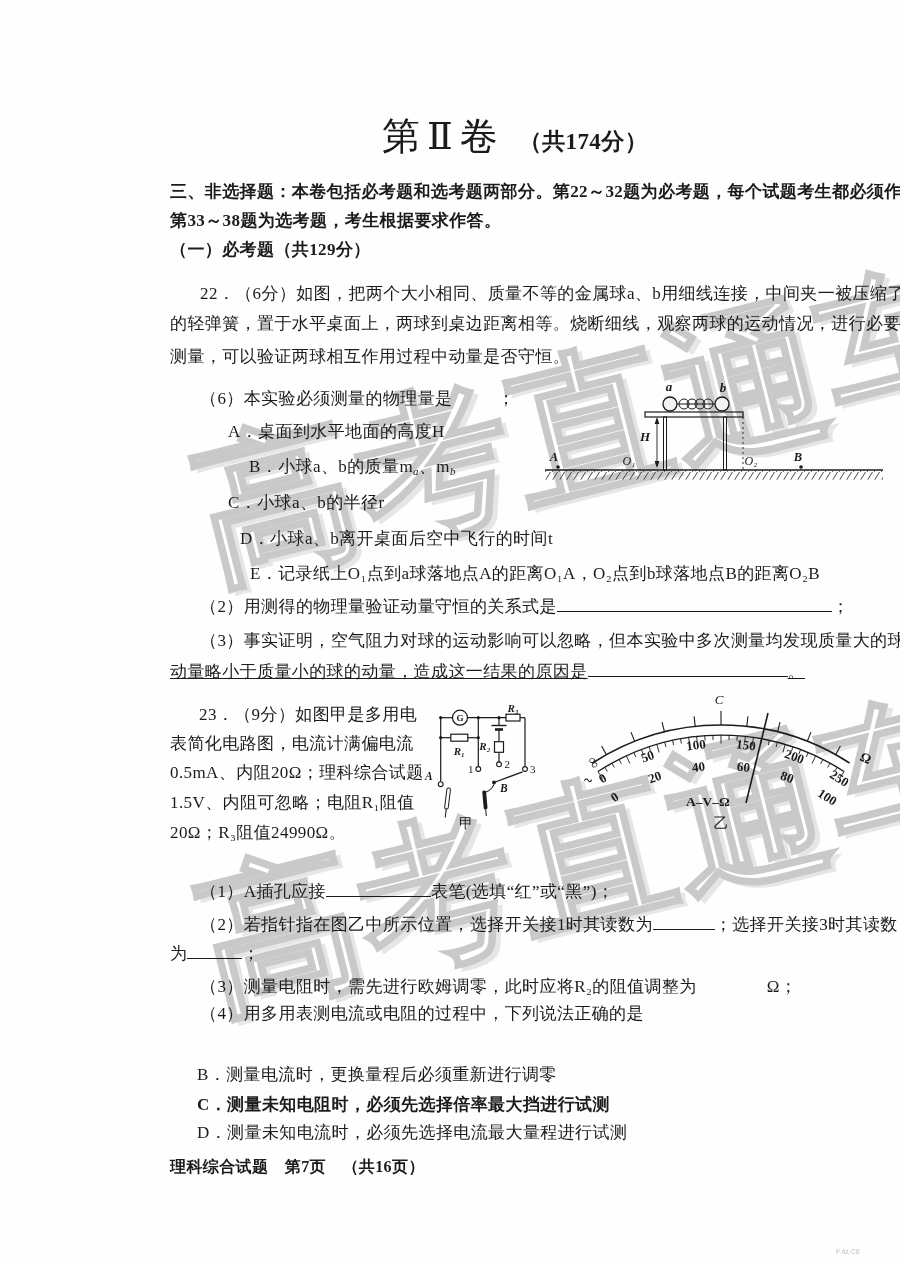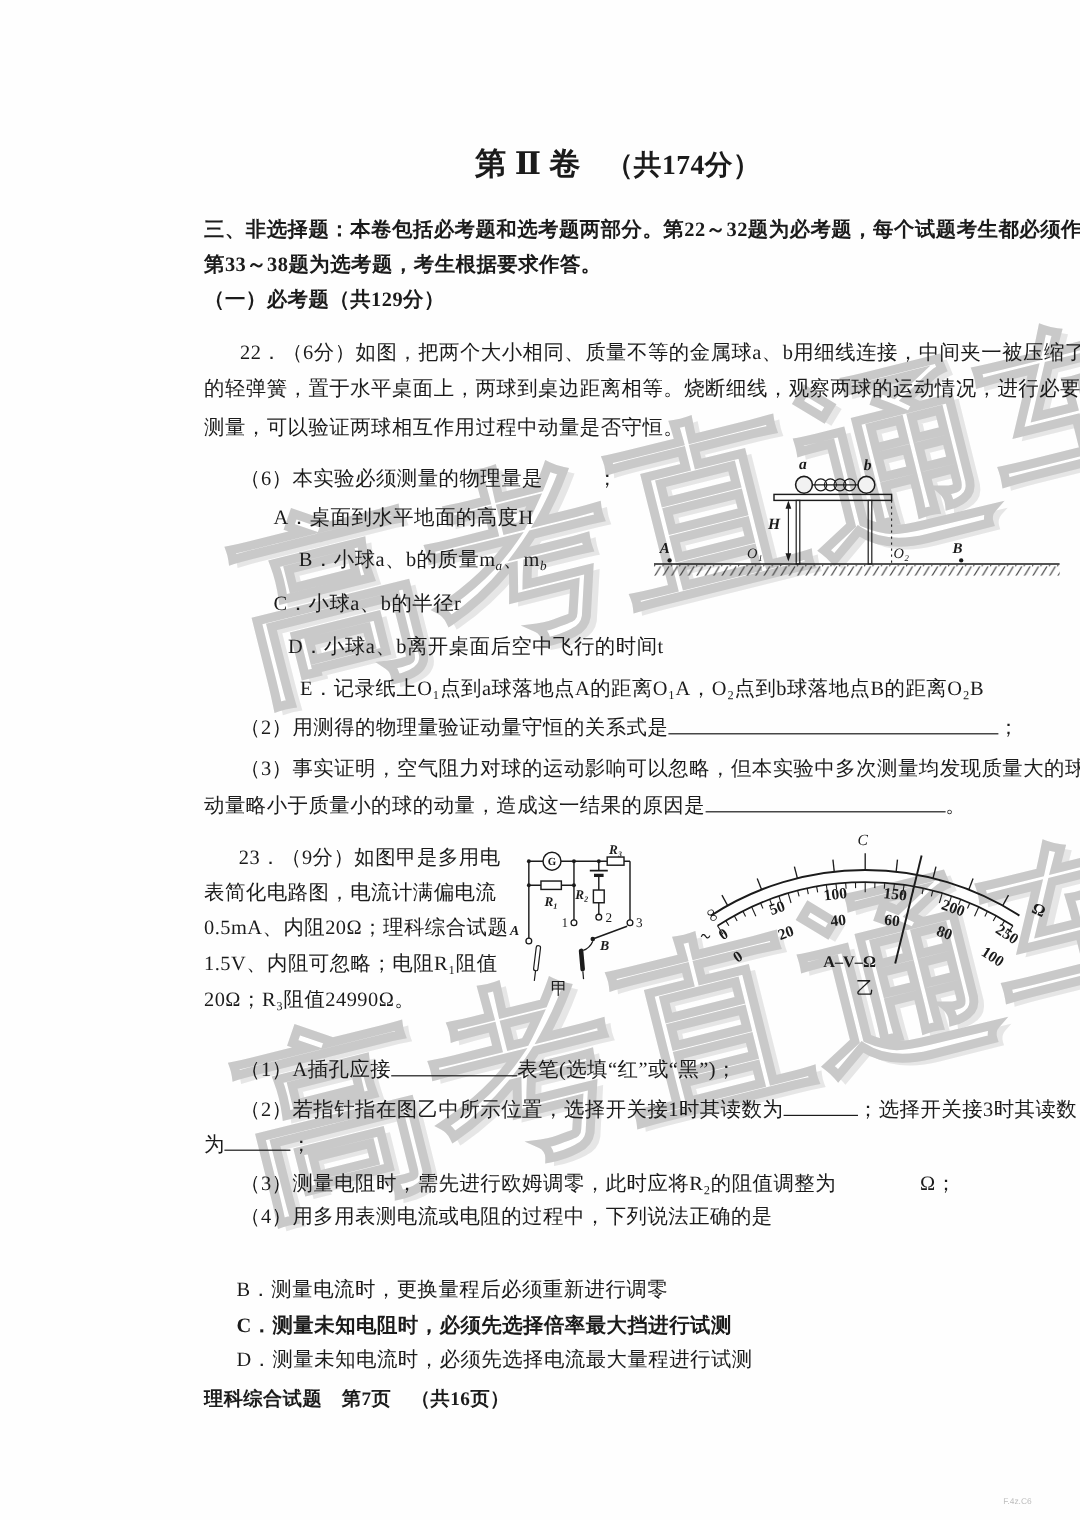--- a/index.html
+++ b/index.html
@@ -9,21 +9,21 @@
   .wm { position:absolute; z-index:1;
         font-family:"Liberation Sans","DejaVu Sans",sans-serif; font-weight:bold;
         font-size:158px; letter-spacing:3px; white-space:nowrap;
         color:#ffffff; -webkit-text-stroke:2.5px #c9c9c9;
         text-shadow:5px 5px 0 #e6e6e6;
         transform:rotate(-14deg); transform-origin:left top; }
   .ln { position:absolute; z-index:2; font-size:17px; line-height:21px;
         white-space:nowrap; letter-spacing:0.4px; }
   .b  { font-weight:bold; }
   .title-line { text-align:center; width:690px; }
-  .vol   { font-size:26px; font-weight:bold; letter-spacing:7px; }
+  .vol   { font-size:38px; font-weight:normal; letter-spacing:7px; }
   .score { font-size:23px; font-weight:bold; margin-left:14px; }
   .blank { display:inline-block; border-bottom:1.2px solid #1b1b1b; height:15px;
            vertical-align:baseline; }
   .gap   { display:inline-block; height:1px; }
   .sub   { font-size:11px; font-style:italic; position:relative; top:3px; }
   .fig   { position:absolute; z-index:2; }
   svg text { font-family:"Liberation Serif","DejaVu Serif",serif; fill:#1b1b1b; }
   .footer { width:690px; font-weight:bold; }
   .corner { position:absolute; z-index:2; font-size:7px; color:#bdbdbd;
             font-family:"Liberation Sans",sans-serif; }
@@ -56,21 +56,21 @@
     <span>B．小球a、b的质量m</span><span class="sub">a</span><span>、m</span><span class="sub">b</span>
   </div>
   <div class="ln" style="left:228px; top:492px;">C．小球a、b的半径r</div>
   <div class="ln" style="left:240px; top:528px;text-align:right;">D．小球a、b离开桌面后空中飞行的时间t</div>
   <div class="ln" style="left:202px; top:563px;margin-left:48px;">E．记录纸上O₁点到a球落地点A的距离O₁A，O₂点到b球落地点B的距离O₂B</div>
 
   <div class="ln" style="left:200px; top:596px;text-align:center;">
     <span>（2）用测得的物理量验证动量守恒的关系式是</span><span class="blank" style="width:275px;"></span><span>；</span>
   </div>
   <div class="ln" style="left:200px; top:630px;">（3）事实证明，空气阻力对球的运动影响可以忽略，但本实验中多次测量均发现质量大的球的</div>
-  <div class="ln" style="left:170px; top:661px;">
+  <div class="ln" style="left:170px; top:661px;text-decoration:underline;">
     <span>动量略小于质量小的球的动量，造成这一结果的原因是</span><span class="blank" style="width:200px;"></span><span>。</span>
   </div>
 
   <svg class="fig" style="left:545px; top:373px;" width="340" height="108" viewBox="0 0 340 108">
     <defs>
       <pattern id="hatch" width="7" height="9" patternUnits="userSpaceOnUse">
         <line x1="0" y1="9" x2="5.5" y2="0" stroke="#333" stroke-width="0.9"></line>
       </pattern>
     </defs>
 

